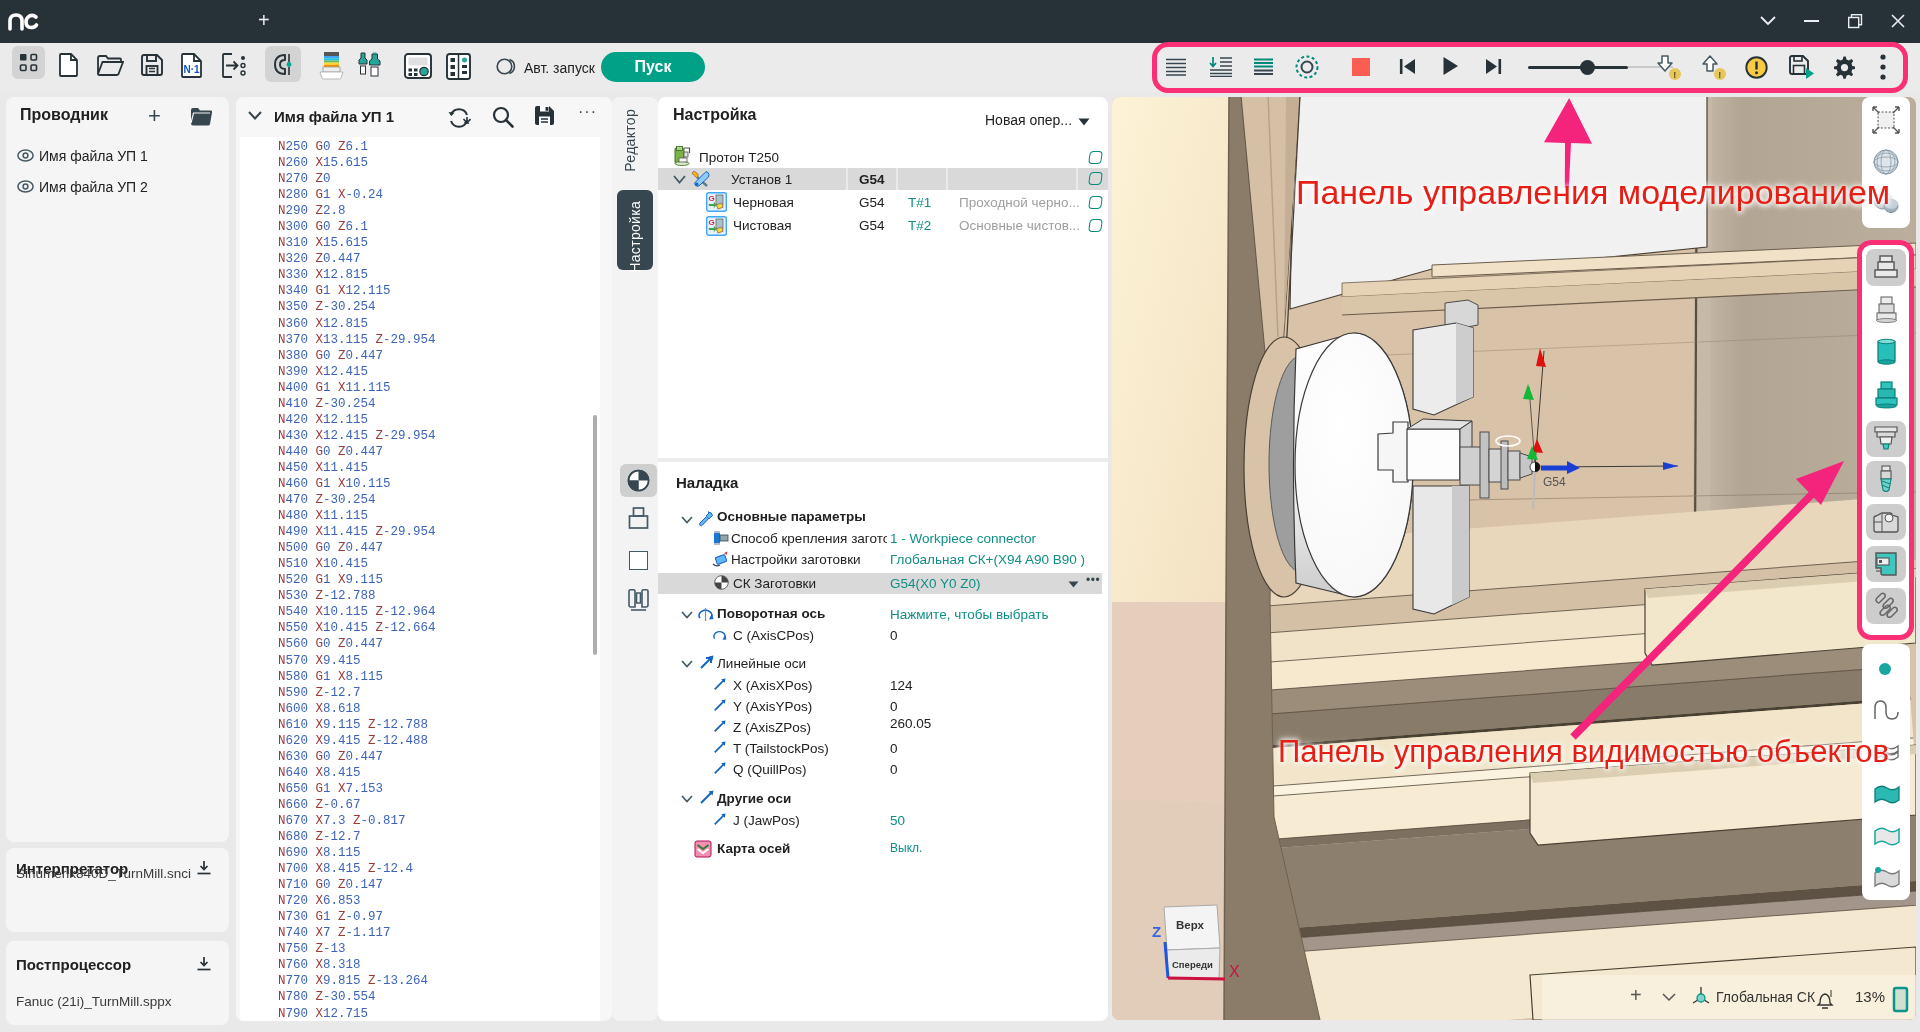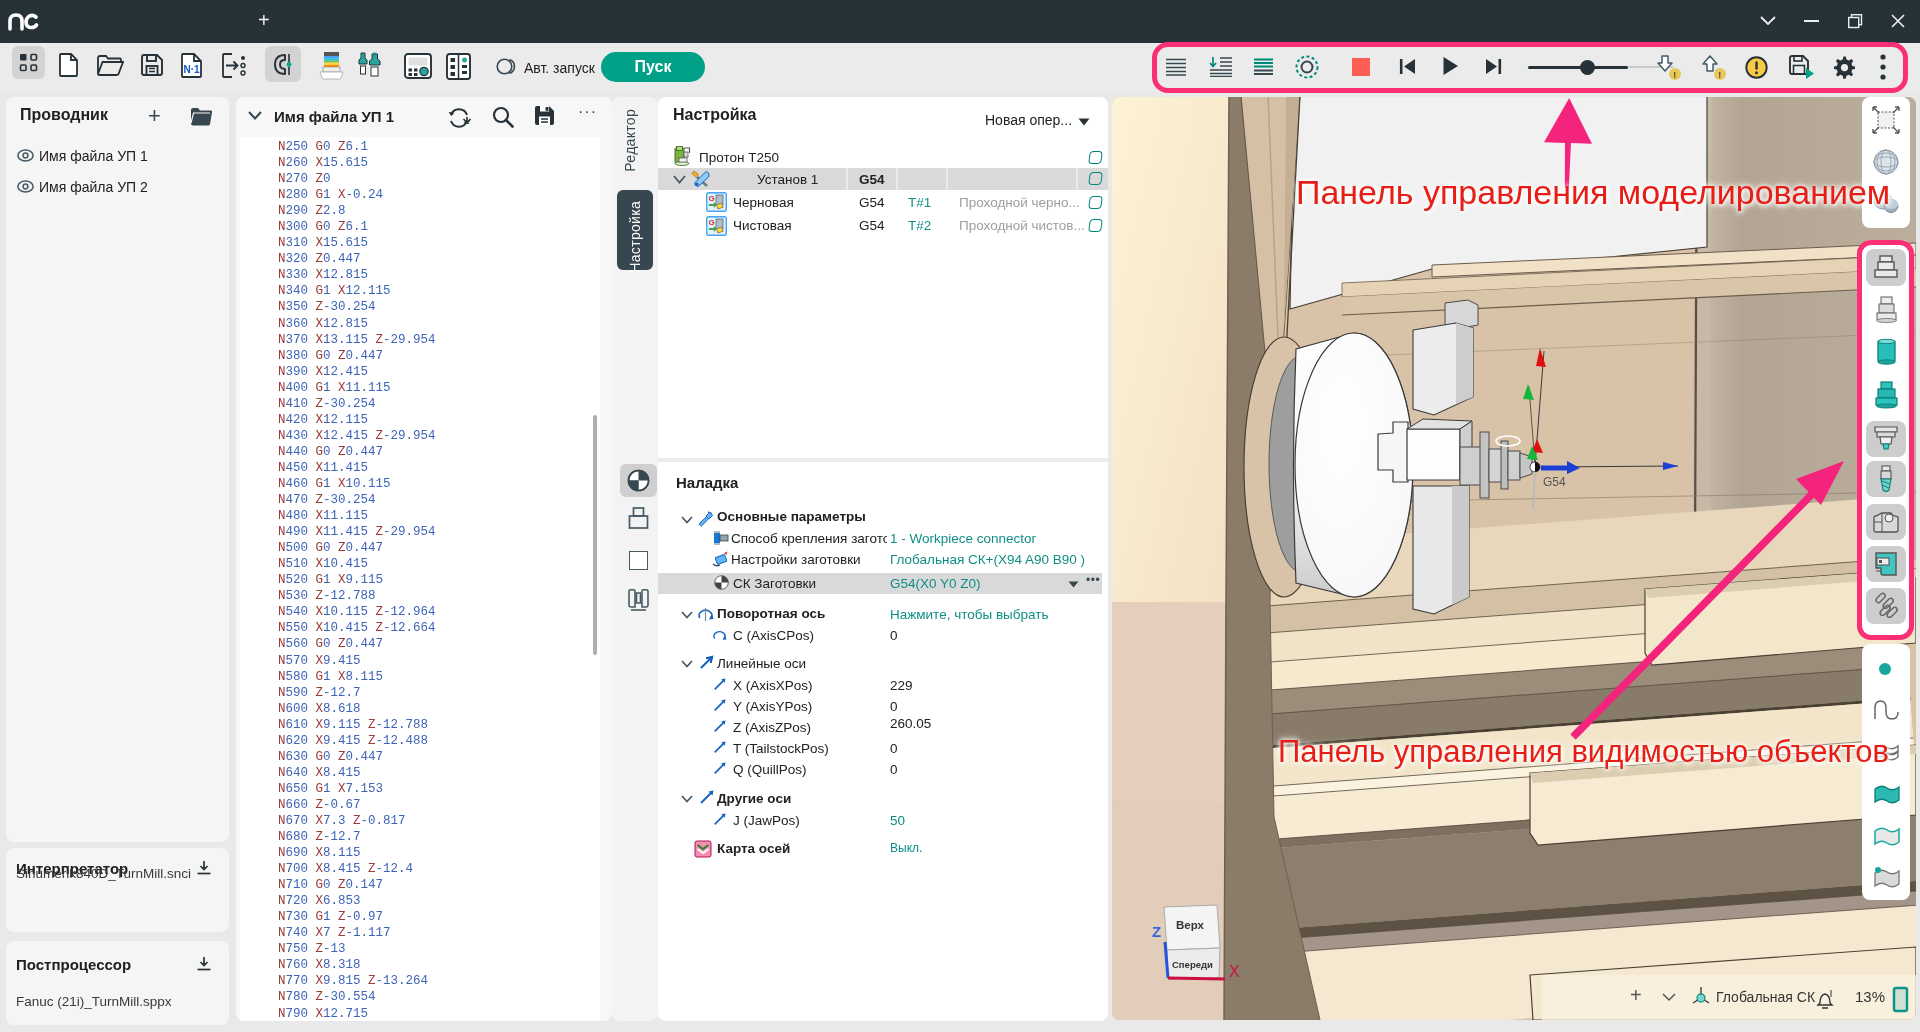--- a/index.html
+++ b/index.html
@@ -314,21 +314,21 @@
 <div class="abs" style="left:1076px;top:168px;width:2px;height:22px;background:#eaeaea"></div>
 <svg class="abs" style="left:673px;top:175px" width="13" height="9" viewBox="0 0 13 9">
       <path d="M1 1 L6.5 7.5 L12 1" stroke="#455a64" stroke-width="1.8" fill="none"></path>
     </svg>
 <svg class="abs" style="left:690px;top:169px" width="21" height="21" viewBox="0 0 21 21">
       <path d="M2 4 L4 2 L8 5 L8 7.5 L6.5 8.5 L3.5 6 Z" fill="#ffb300" stroke="#8d6e63" stroke-width="0.8"></path>
       <path d="M7 8 L17 17" stroke="#607d8b" stroke-width="2.4"></path>
       <path d="M17.5 3 Q20 5 18.5 8 L10 16 Q8 18.5 5.5 16.5 Q3.5 14 6 12.5 L14.5 4 Q16 2 17.5 3 Z" fill="#90caf9" stroke="#1565c0" stroke-width="1"></path>
       <circle cx="6.8" cy="15.2" r="1.6" fill="#1565c0"></circle>
     </svg>
-<div class="abs" style="left:757px;top:172px;font-size:13.5px;color:#212121">Установ 1</div>
+<div class="abs" style="left:731px;top:172px;font-size:13.5px;color:#212121">Установ 1</div>
 <div class="abs" style="left:859px;top:172px;font-size:13.5px;font-weight:bold;color:#212121">G54</div>
 <div class="chk" style="left:1089px;top:172px"></div>
 
 <svg class="abs" style="left:706px;top:192px" width="21" height="20" viewBox="0 0 21 20">
       <rect x="0.7" y="0.7" width="19.6" height="18.6" rx="2" fill="#e3f2fd" stroke="#42a5f5" stroke-width="1.4"></rect>
       <text x="2.5" y="8.5" font-size="8" font-weight="bold" fill="#d32f2f" font-family="Liberation Sans">G</text>
       <rect x="10" y="3" width="7" height="10" fill="#b0bec5" stroke="#546e7a" stroke-width="0.8"></rect>
       <path d="M2.5 13.5 L8.5 13.5 L8.5 11 L12 15 L8.5 18.5 L8.5 16 L2.5 16 Z" fill="#43a047" transform="scale(0.82) translate(1,1)"></path>
       <path d="M11 12 L16.5 12 L16.5 16.5 L11 16.5 Z" fill="#fdd835" stroke="#8d6e63" stroke-width="0.8" transform="rotate(-18 13 14)"></path>
     </svg>
@@ -341,21 +341,21 @@
 <svg class="abs" style="left:706px;top:216px" width="21" height="20" viewBox="0 0 21 20">
       <rect x="0.7" y="0.7" width="19.6" height="18.6" rx="2" fill="#e3f2fd" stroke="#42a5f5" stroke-width="1.4"></rect>
       <text x="2.5" y="8.5" font-size="8" font-weight="bold" fill="#d32f2f" font-family="Liberation Sans">G</text>
       <rect x="10" y="3" width="7" height="10" fill="#b0bec5" stroke="#546e7a" stroke-width="0.8"></rect>
       <path d="M2.5 13.5 L8.5 13.5 L8.5 11 L12 15 L8.5 18.5 L8.5 16 L2.5 16 Z" fill="#43a047" transform="scale(0.82) translate(1,1)"></path>
       <path d="M11 12 L16.5 12 L16.5 16.5 L11 16.5 Z" fill="#fdd835" stroke="#8d6e63" stroke-width="0.8" transform="rotate(-18 13 14)"></path>
     </svg>
 <div class="abs" style="left:733px;top:218px;font-size:13.5px;color:#212121">Чистовая</div>
 <div class="abs" style="left:859px;top:218px;font-size:13.5px;color:#212121">G54</div>
 <div class="abs" style="left:908px;top:218px;font-size:13.5px;color:#0f8f85">Т#2</div>
-<div class="abs" style="left:959px;top:218px;font-size:13.5px;color:#9e9e9e">Проходной чистов...</div>
+<div class="abs" style="left:959px;top:218px;font-size:13.5px;color:#9e9e9e">Основные чистов...</div>
 <div class="chk" style="left:1089px;top:219px"></div>
 
 <div class="abs" style="left:658px;top:458px;width:450px;height:4px;background:#ececec"></div>
 <div class="abs" style="left:676px;top:474px;font-size:15px;font-weight:bold;color:#212121">Наладка</div>
 
 <svg class="abs" style="left:681px;top:516px" width="12" height="8" viewBox="0 0 12 8">
       <path d="M1 1 L6 6.5 L11 1" stroke="#455a64" stroke-width="1.7" fill="none"></path>
     </svg>
 <svg class="abs" style="left:698px;top:511px" width="16" height="16" viewBox="0 0 16 16">
       <path d="M10 1 Q14 1 14.5 4.5 L11 8 L8 5 L11.5 1.5 Z" fill="#64b5f6" stroke="#1565c0" stroke-width="1"></path>
@@ -414,21 +414,21 @@
 <svg class="abs" style="left:699px;top:655px" width="15" height="15" viewBox="0 0 15 15">
       <path d="M2 13 L12 3 M12 3 L12 8 M12 3 L7 3" stroke="#1565c0" stroke-width="2" fill="none"></path>
       <path d="M14.5 0.5 L9.5 1.5 L13.5 5.5 Z" fill="#1565c0"></path>
     </svg>
 <div class="abs" style="left:717px;top:656px;font-size:13.5px;font-weight:normal;color:#212121">Линейные оси</div>
 <svg class="abs" style="left:713px;top:678px" width="13" height="13" viewBox="0 0 15 15">
       <path d="M2 13 L12 3" stroke="#1565c0" stroke-width="2"></path>
       <path d="M14.5 0.5 L9.5 1.5 L13.5 5.5 Z" fill="#1565c0"></path>
     </svg>
 <div class="abs" style="left:733px;top:678px;font-size:13.5px;color:#212121">X (AxisXPos)</div>
-<div class="abs" style="left:890px;top:678px;font-size:13.5px;color:#212121">229</div>
+<div class="abs" style="left:890px;top:678px;font-size:13.5px;color:#212121">124</div>
 <svg class="abs" style="left:713px;top:699px" width="13" height="13" viewBox="0 0 15 15">
       <path d="M2 13 L12 3" stroke="#1565c0" stroke-width="2"></path>
       <path d="M14.5 0.5 L9.5 1.5 L13.5 5.5 Z" fill="#1565c0"></path>
     </svg>
 <div class="abs" style="left:733px;top:699px;font-size:13.5px;color:#212121">Y (AxisYPos)</div>
 <div class="abs" style="left:890px;top:699px;font-size:13.5px;color:#212121">0</div>
 <svg class="abs" style="left:713px;top:720px" width="13" height="13" viewBox="0 0 15 15">
       <path d="M2 13 L12 3" stroke="#1565c0" stroke-width="2"></path>
       <path d="M14.5 0.5 L9.5 1.5 L13.5 5.5 Z" fill="#1565c0"></path>
     </svg>

